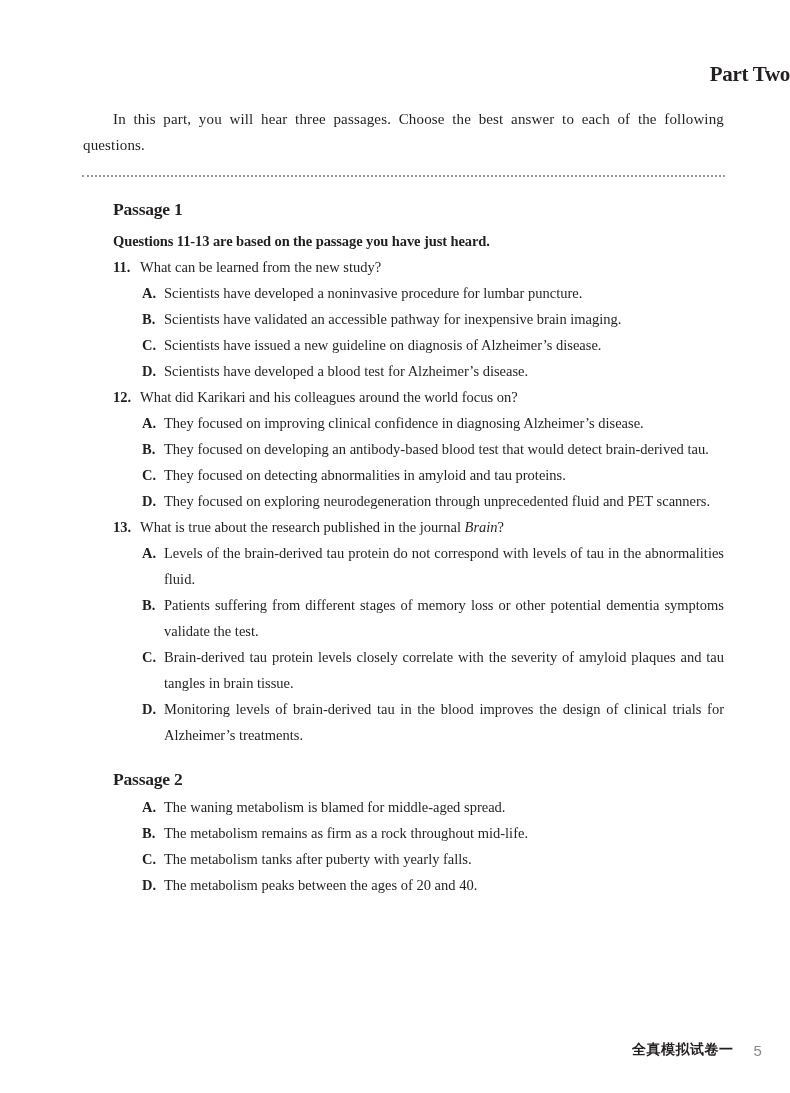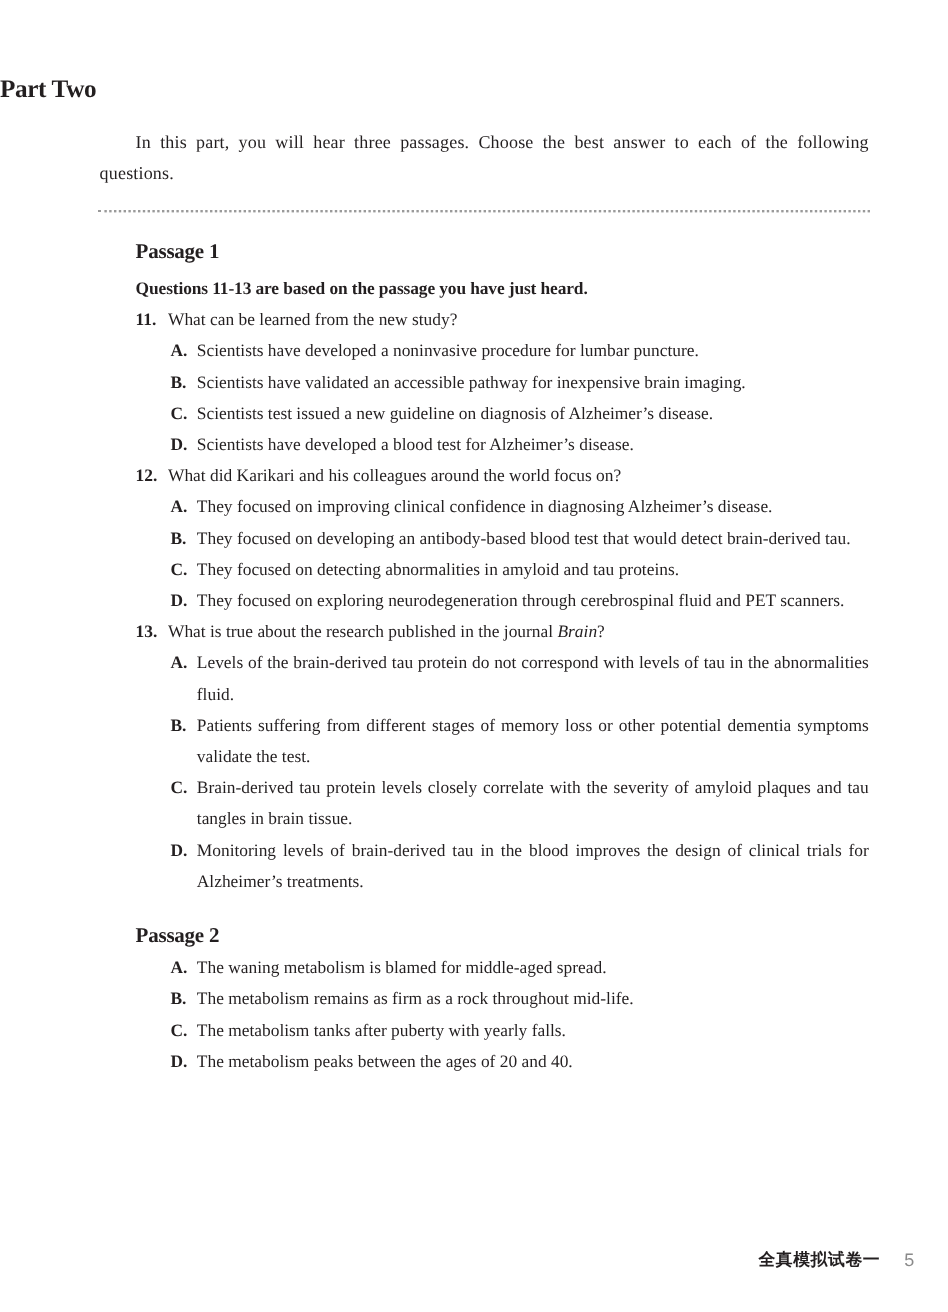--- a/index.html
+++ b/index.html
@@ -2,21 +2,21 @@
 <html><head>
 <meta charset="utf-8">
 <style>
   html, body { margin: 0; padding: 0; background: #ffffff; }
   body {
     width: 790px; height: 1093px; position: relative; overflow: hidden;
     font-family: "Liberation Serif", "DejaVu Serif", serif;
     color: #231f20;
   }
   .page-title {
-    position: absolute; top: 62px; left: 0; width: 790px; text-align: left;
+    position: absolute; top: 62px; left: 0; width: 790px; text-align: right;
     font-size: 21px; font-weight: bold; letter-spacing: -0.3px;
   }
   .intro {
     position: absolute; top: 106px; left: 83px; width: 641px;
     font-size: 15px; line-height: 26px; text-align: justify; text-indent: 30px;
     letter-spacing: 0.15px;
   }
   .divider {
     position: absolute; top: 175px; left: 82px; width: 643px; height: 0;
     border-top: 2px dotted #9a9a9a;
@@ -75,21 +75,21 @@
         <div class="option">
             <span class="opt-letter">A.</span>
             <span class="opt-text">Scientists have developed a noninvasive procedure for lumbar puncture.</span>
           </div>
         <div class="option">
             <span class="opt-letter">B.</span>
             <span class="opt-text">Scientists have validated an accessible pathway for inexpensive brain imaging.</span>
           </div>
         <div class="option">
             <span class="opt-letter">C.</span>
-            <span class="opt-text">Scientists test issued a new guideline on diagnosis of Alzheimer’s disease.</span>
+            <span class="opt-text">Scientists have issued a new guideline on diagnosis of Alzheimer’s disease.</span>
           </div>
         <div class="option">
             <span class="opt-letter">D.</span>
             <span class="opt-text">Scientists have developed a blood test for Alzheimer’s disease.</span>
           </div>
       </div>
     </div>
 
     <div class="question">
       <div class="q-stem">
@@ -104,21 +104,21 @@
         <div class="option">
             <span class="opt-letter">B.</span>
             <span class="opt-text">They focused on developing an antibody-based blood test that would detect brain-derived tau.</span>
           </div>
         <div class="option">
             <span class="opt-letter">C.</span>
             <span class="opt-text">They focused on detecting abnormalities in amyloid and tau proteins.</span>
           </div>
         <div class="option">
             <span class="opt-letter">D.</span>
-            <span class="opt-text">They focused on exploring neurodegeneration through cerebrospinal fluid and PET scanners.</span>
+            <span class="opt-text">They focused on exploring neurodegeneration through unprecedented fluid and PET scanners.</span>
           </div>
       </div>
     </div>
 
     <div class="question">
       <div class="q-stem">
         <span class="q-num">13.</span>
         <span class="q-text"><span>What is true about the research published in the journal </span><i>Brain</i><span>?</span></span>
       </div>
       <div class="options">

